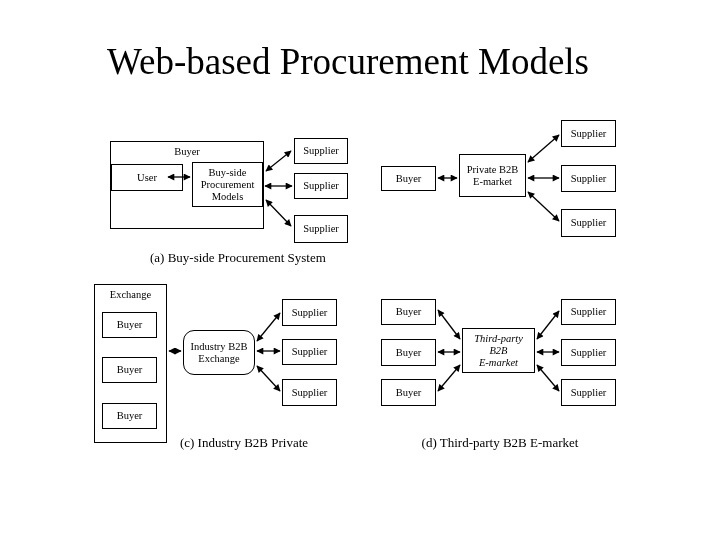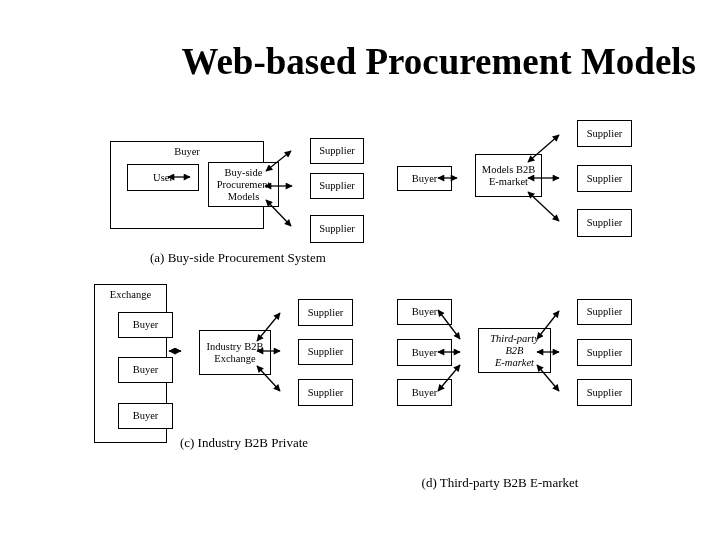--- a/index.html
+++ b/index.html
@@ -9,40 +9,38 @@
     height: 540px;
     background: #ffffff;
     font-family: "Liberation Serif", "DejaVu Serif", serif;
     color: #000000;
     overflow: hidden;
   }
   .slide-title {
     position: absolute;
     left: 0; top: 42px;
     width: 696px;
-    text-align: right;
+    text-align: center;
     font-size: 37px;
     line-height: 40px;
     letter-spacing: 0px;
     white-space: nowrap;
-    font-weight: bold;
   }
   .box {
     position: absolute;
     box-sizing: border-box;
     border: 1px solid #000000;
     background: #ffffff;
     display: flex;
     align-items: center;
     justify-content: center;
     text-align: center;
     font-size: 10.5px;
     line-height: 12px;
     white-space: pre-line;
-    margin-left: 16px;
   }
   .group-box {
     position: absolute;
     box-sizing: border-box;
     border: 1px solid #000000;
     background: #ffffff;
   }
   .group-label {
     position: absolute;
     left: 0; top: 4px;
@@ -84,49 +82,49 @@
   <div class="box" style="left:111px;top:164px;width:72px;height:27px;">User</div>
   <div class="box" style="left:192px;top:162px;width:71px;height:45px;">Buy-side
 Procurement
 Models</div>
   <div class="box" style="left:294px;top:138px;width:54px;height:26px;">Supplier</div>
   <div class="box" style="left:294px;top:173px;width:54px;height:26px;">Supplier</div>
   <div class="box" style="left:294px;top:215px;width:54px;height:28px;">Supplier</div>
   <div class="caption" style="left:150px;top:252px;width:175px;">(a) Buy-side Procurement System</div>
 
   <div class="box" style="left:381px;top:166px;width:55px;height:25px;">Buyer</div>
-  <div class="box" style="left:459px;top:154px;width:67px;height:43px;">Models B2B
+  <div class="box" style="left:459px;top:154px;width:67px;height:43px;">Private B2B
 E-market</div>
   <div class="box" style="left:561px;top:120px;width:55px;height:27px;">Supplier</div>
   <div class="box" style="left:561px;top:165px;width:55px;height:27px;">Supplier</div>
   <div class="box" style="left:561px;top:209px;width:55px;height:28px;">Supplier</div>
 
   <div class="group-box" style="left:94px;top:284px;width:73px;height:159px;">
     <div class="group-label">Exchange</div>
   </div>
   <div class="box" style="left:102px;top:312px;width:55px;height:26px;">Buyer</div>
   <div class="box" style="left:102px;top:357px;width:55px;height:26px;">Buyer</div>
   <div class="box" style="left:102px;top:403px;width:55px;height:26px;">Buyer</div>
-  <div class="box" style="left:183px;top:330px;width:72px;height:45px;">Industry B2B
+  <div class="box" style="left:183px;top:330px;width:72px;height:45px;border-radius:11px;">Industry B2B
 Exchange</div>
   <div class="box" style="left:282px;top:299px;width:55px;height:27px;">Supplier</div>
   <div class="box" style="left:282px;top:339px;width:55px;height:26px;">Supplier</div>
   <div class="box" style="left:282px;top:379px;width:55px;height:27px;">Supplier</div>
   <div class="caption" style="left:164px;top:437px;width:160px;">(c) Industry B2B Private</div>
 
   <div class="box" style="left:381px;top:299px;width:55px;height:26px;">Buyer</div>
   <div class="box" style="left:381px;top:339px;width:55px;height:27px;">Buyer</div>
   <div class="box" style="left:381px;top:379px;width:55px;height:27px;">Buyer</div>
   <div class="box" style="left:462px;top:328px;width:73px;height:45px;font-style:italic;">Third-party
 B2B
 E-market</div>
   <div class="box" style="left:561px;top:299px;width:55px;height:26px;">Supplier</div>
   <div class="box" style="left:561px;top:339px;width:55px;height:27px;">Supplier</div>
   <div class="box" style="left:561px;top:379px;width:55px;height:27px;">Supplier</div>
-  <div class="caption" style="left:420px;top:437px;width:160px;margin-top:40px;">(d) Third-party B2B E-market</div>
+  <div class="caption" style="left:420px;top:437px;width:160px;">(d) Third-party B2B E-market</div>
 
   <svg class="arrows" width="720" height="540" viewBox="0 0 720 540">
     <defs>
       <marker id="ah" viewBox="0 0 10 10" refX="9" refY="5" markerWidth="8" markerHeight="7" markerUnits="userSpaceOnUse" orient="auto-start-reverse">
         <path class="head" d="M0,0 L10,5 L0,10 z"></path>
       </marker>
     </defs>
 
     <line x1="168" y1="177" x2="190" y2="177"></line>
     <line x1="266" y1="171" x2="291" y2="151"></line>

